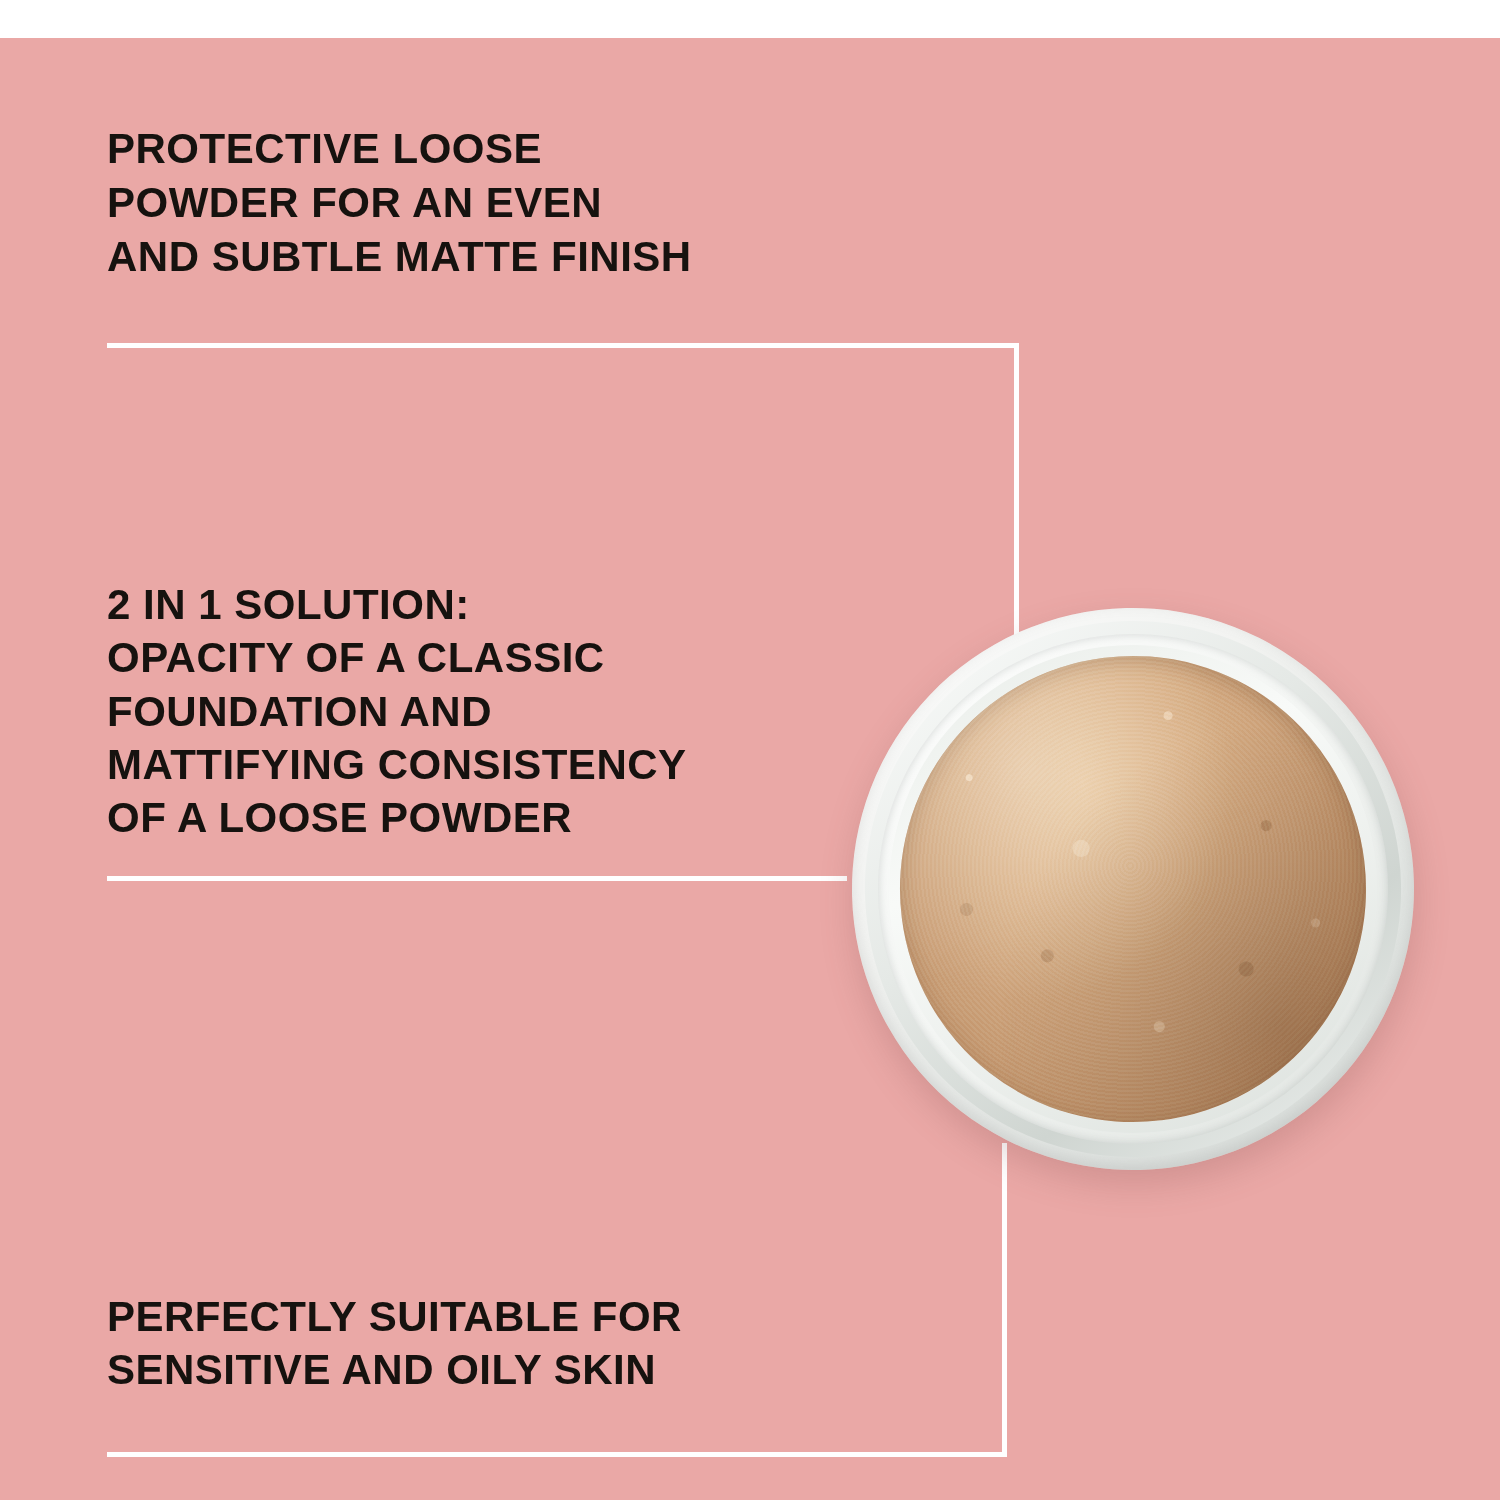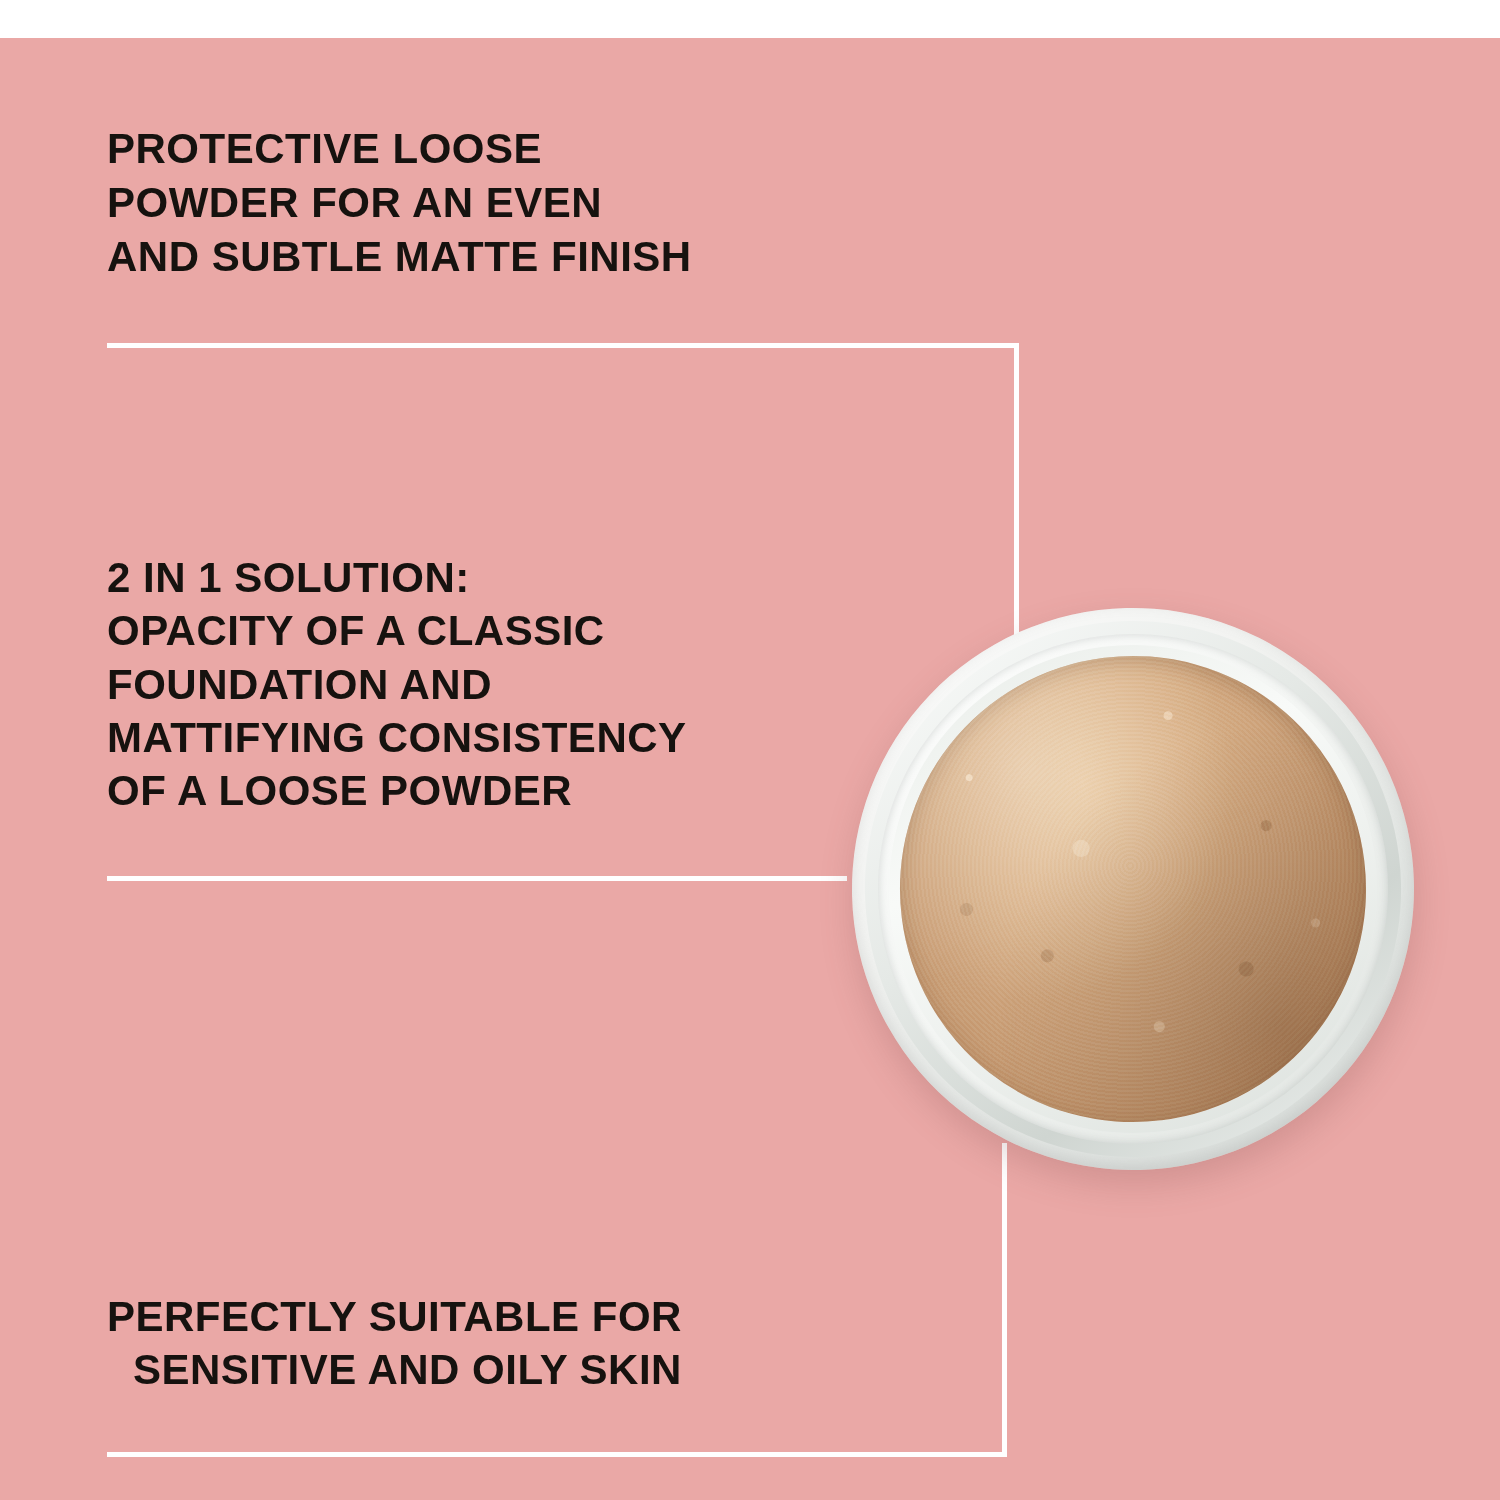--- a/index.html
+++ b/index.html
@@ -30,30 +30,29 @@
   }
 
   #block-top {
     left: 107px;
     top: 84px;
     font-size: 42px;
     line-height: 1.28;
   }
   #block-middle {
     left: 107px;
-    top: 513px;
+    top: 540px;
     font-size: 42px;
     line-height: 1.27;
   }
   #block-bottom {
     left: 107px;
     top: 1252px;
     font-size: 42px;
     line-height: 1.27;
-    text-align: right;
   }
 
   
   .rule {
     position: absolute;
     background: #ffffff;
   }
   
   #rule-top {
     left: 107px;

